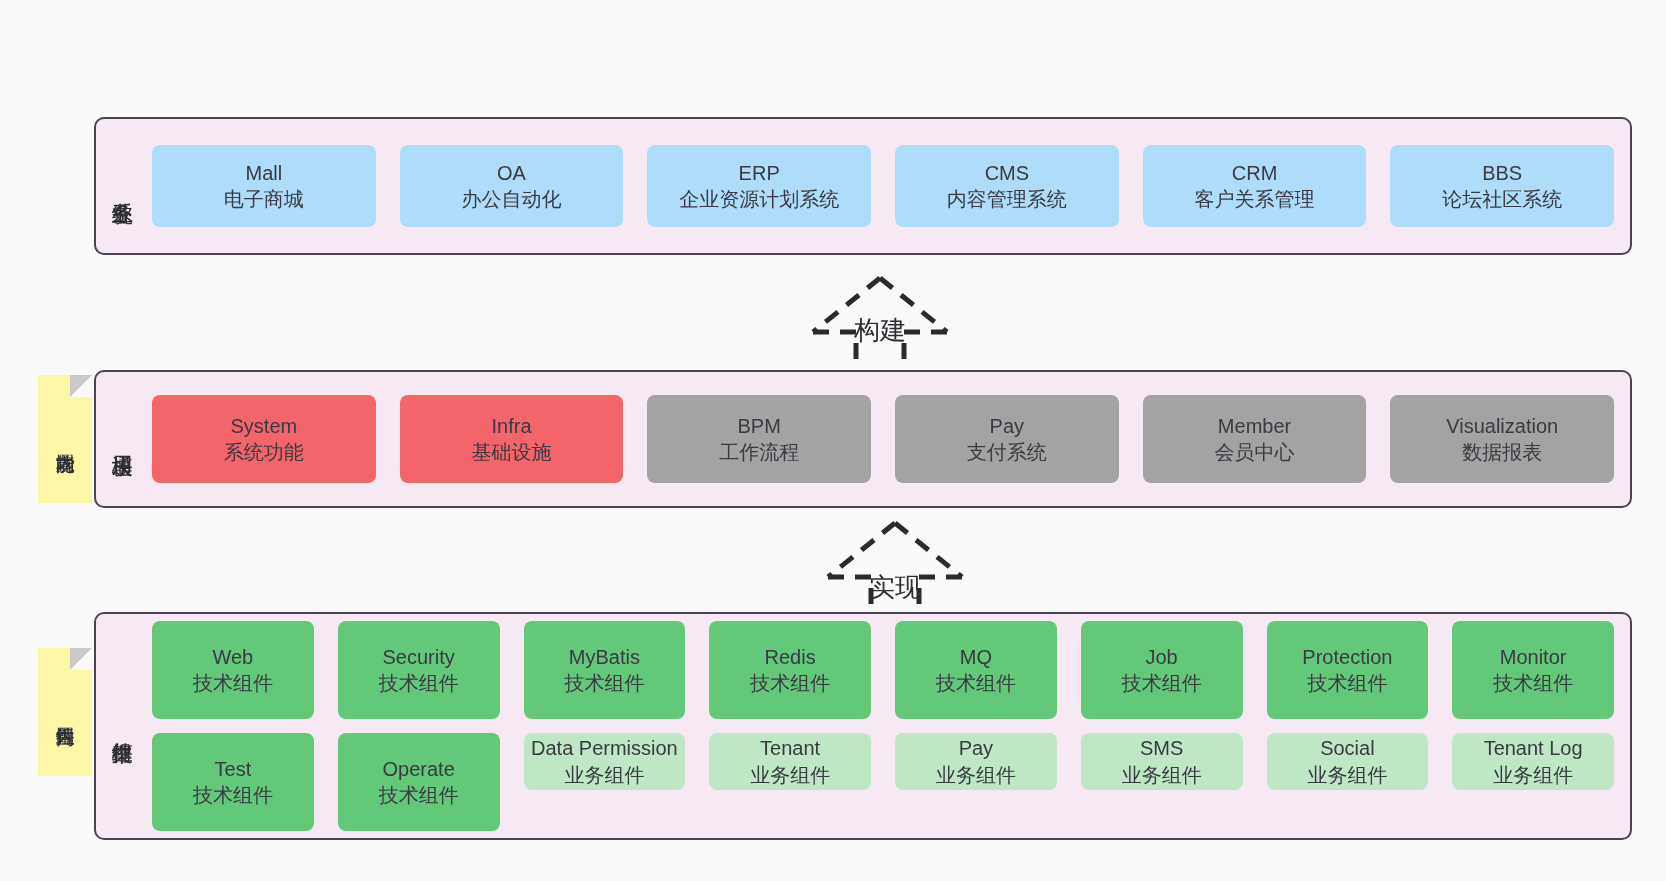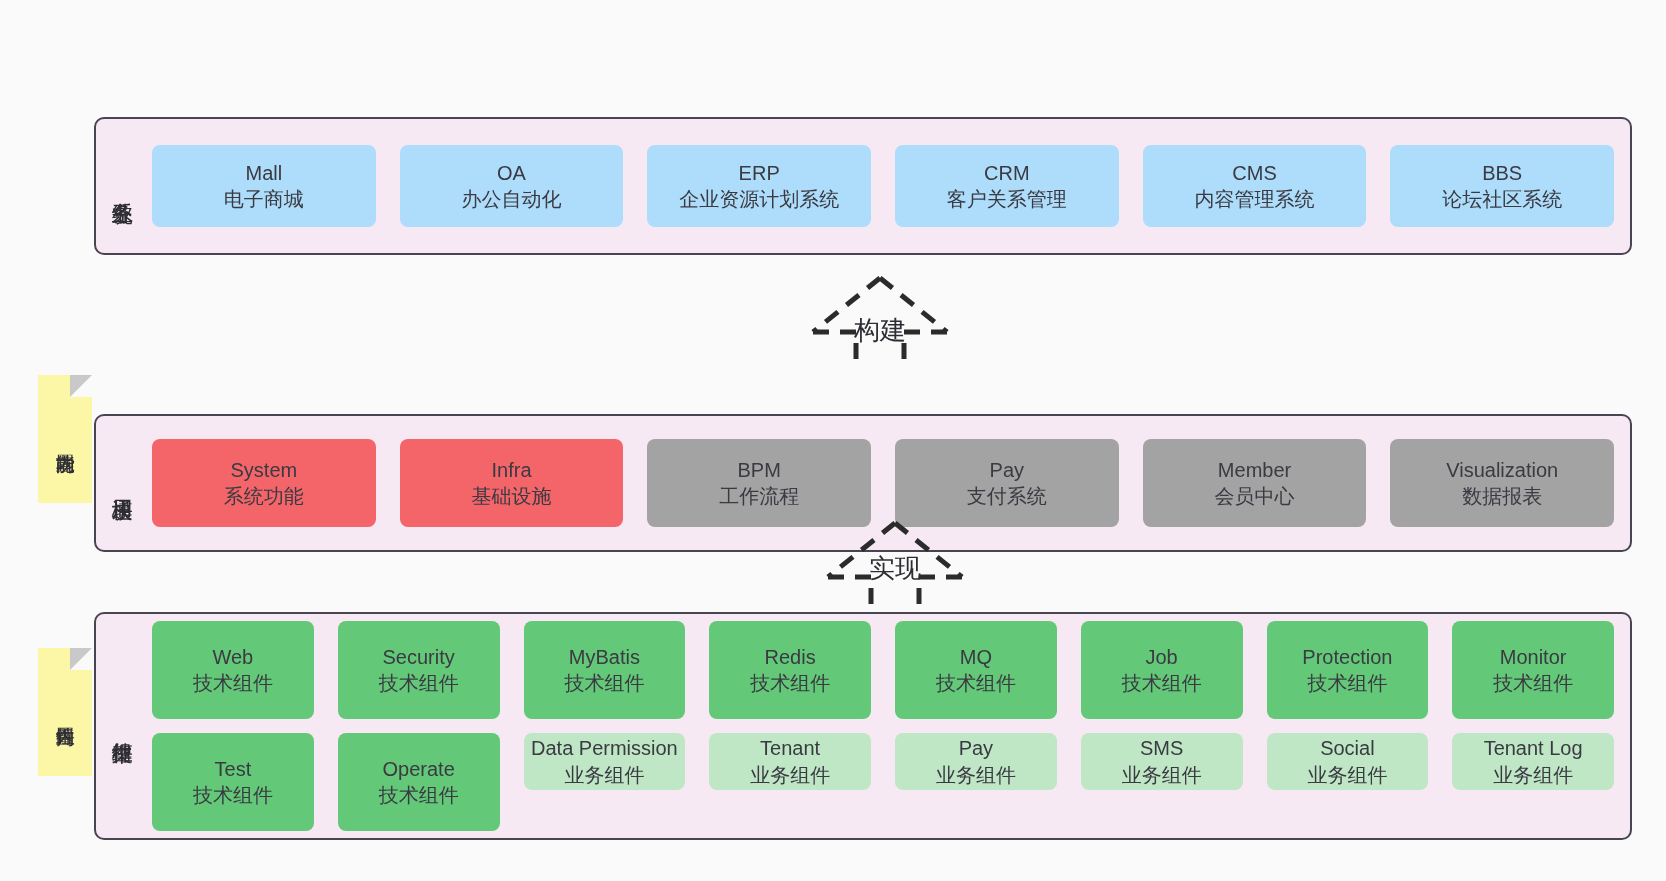--- a/index.html
+++ b/index.html
@@ -148,44 +148,44 @@
         </div>
         <div class="card blue">
           <span class="en">OA</span>
           <span class="cn">办公自动化</span>
         </div>
         <div class="card blue">
           <span class="en">ERP</span>
           <span class="cn">企业资源计划系统</span>
         </div>
         <div class="card blue">
+          <span class="en">CMS</span>
+          <span class="cn">内容管理系统</span>
+        </div>
+        <div class="card blue">
           <span class="en">CRM</span>
           <span class="cn">客户关系管理</span>
-        </div>
-        <div class="card blue">
-          <span class="en">CMS</span>
-          <span class="cn">内容管理系统</span>
         </div>
         <div class="card blue">
           <span class="en">BBS</span>
           <span class="cn">论坛社区系统</span>
         </div>
       </div>
     </div>
   </div>
 
   <div class="arrow" style="left:795px; top:270px;">
     <svg width="170" height="100" viewBox="0 0 170 100">
       <path d="M85 8 L152 62 M85 8 L18 62" stroke="#2b2b2b" stroke-width="5" fill="none" stroke-dasharray="16 11" stroke-linecap="butt"></path>
       <path d="M18 62 L61 62 L61 100 M152 62 L109 62 L109 100" stroke="#2b2b2b" stroke-width="5" fill="none" stroke-dasharray="16 11" stroke-linecap="butt"></path>
     </svg>
     <div class="arrow-label" style="bottom:22px;">构建</div>
   </div>
 
-  <div class="layer" id="layer-modules" style="left:94px; top:370px; width:1538px; height:138px;margin-top:44px;">
+  <div class="layer" id="layer-modules" style="left:94px; top:370px; width:1538px; height:138px;">
     <div class="layer-title">通用模块</div>
     <div class="layer-body">
       <div class="row">
         <div class="card red">
           <span class="en">System</span>
           <span class="cn">系统功能</span>
         </div>
         <div class="card red">
           <span class="en">Infra</span>
           <span class="cn">基础设施</span>
@@ -212,21 +212,21 @@
 
   <div class="note" style="left:38px; top:375px; height:128px;">
     <span>内置功能</span>
   </div>
 
   <div class="arrow" style="left:810px; top:515px;">
     <svg width="170" height="100" viewBox="0 0 170 100">
       <path d="M85 8 L152 62 M85 8 L18 62" stroke="#2b2b2b" stroke-width="5" fill="none" stroke-dasharray="16 11" stroke-linecap="butt"></path>
       <path d="M18 62 L61 62 L61 100 M152 62 L109 62 L109 100" stroke="#2b2b2b" stroke-width="5" fill="none" stroke-dasharray="16 11" stroke-linecap="butt"></path>
     </svg>
-    <div class="arrow-label" style="bottom:29px;">实现</div>
+    <div class="arrow-label" style="bottom:10px;">实现</div>
   </div>
 
   <div class="layer" id="layer-framework" style="left:94px; top:612px; width:1538px; height:228px;">
     <div class="layer-title">框架组件</div>
     <div class="layer-body">
       <div class="row">
         <div class="card green">
           <span class="en">Web</span>
           <span class="cn">技术组件</span>
         </div>

